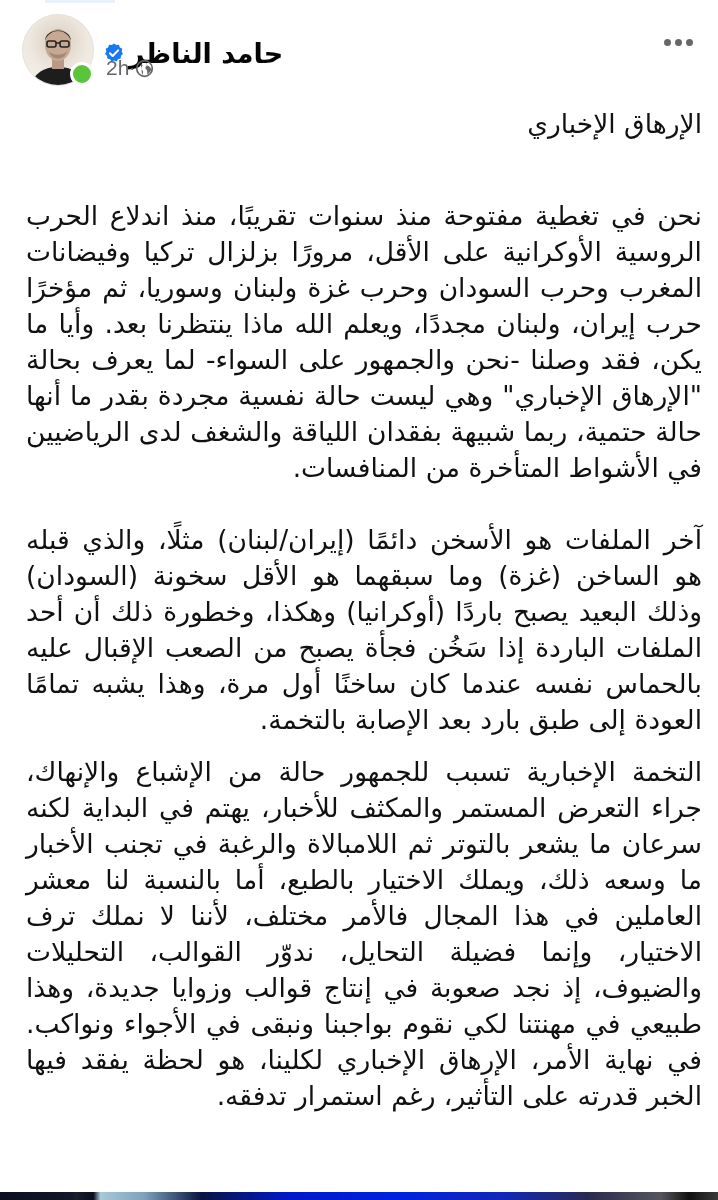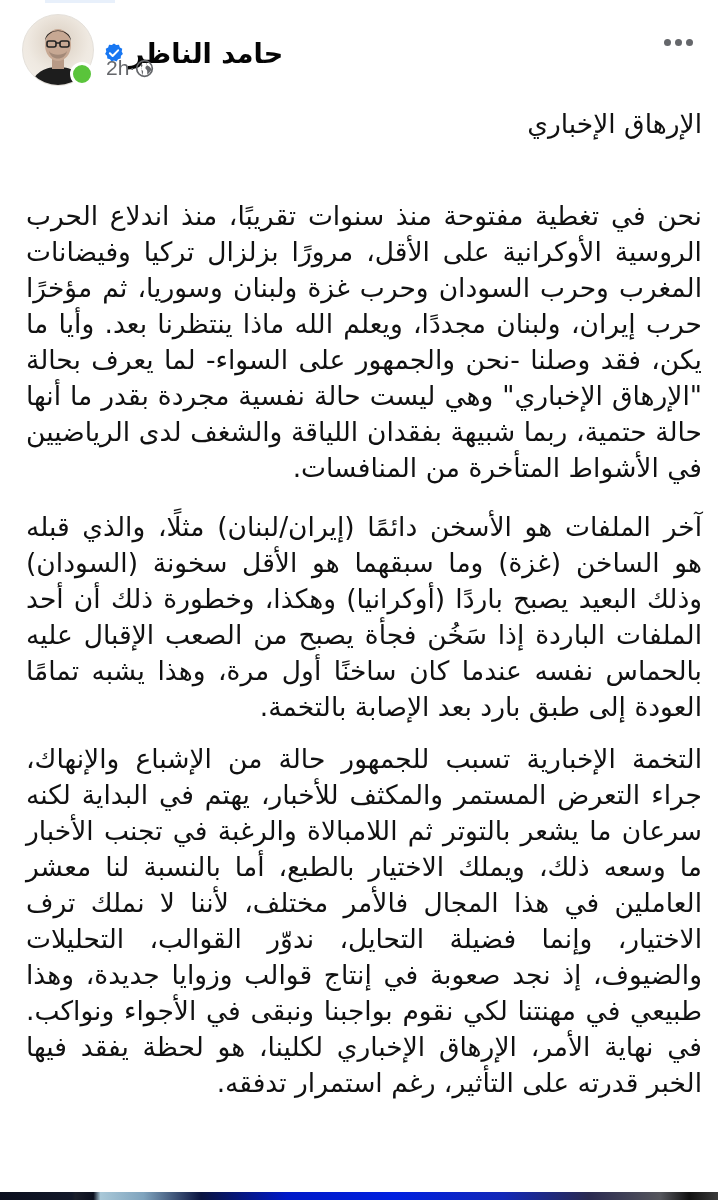--- a/index.html
+++ b/index.html
@@ -131,21 +131,21 @@
     margin: 6px 0 0 0;
     font-size: 26.5px;
     font-weight: normal;
     text-align: left;
     line-height: 36px;
   }
   .post-paragraph {
     margin: 0;
   }
   .p1 { margin-top: 56px; }
-  .p2 { margin-top: 23px; }
+  .p2 { margin-top: 36px; }
   .p3 { margin-top: 16px; }
 
   .attached-image {
     position: absolute;
     left: 0;
     top: 1192px;
     width: 718px;
     height: 8px;
     background: linear-gradient(90deg,
       #0b0f1e 0%, #121829 10%, #1a1e2a 10.5%, #0b0f1e 13%,

